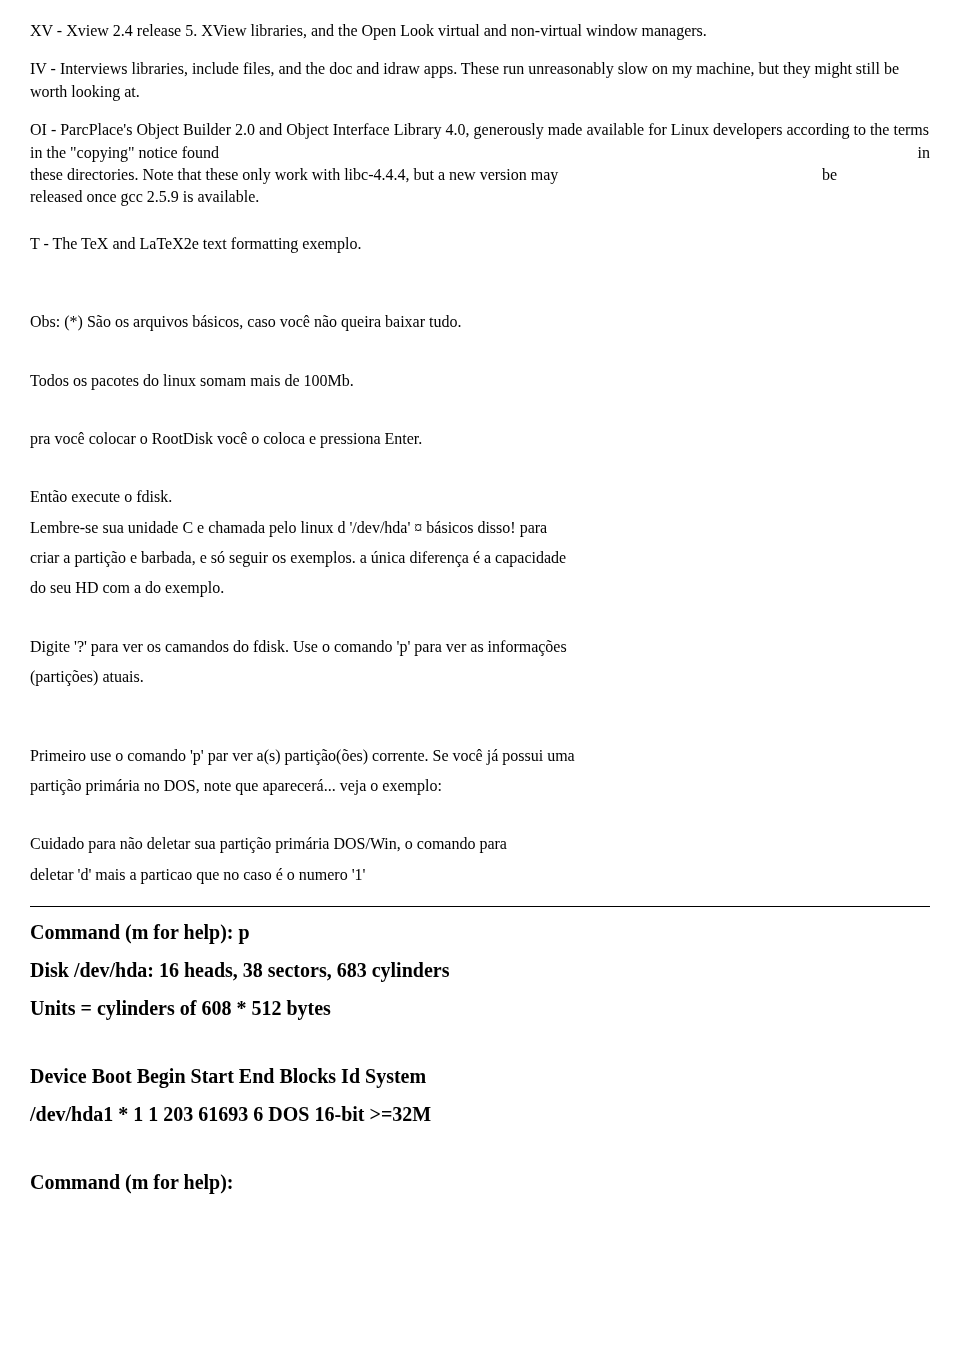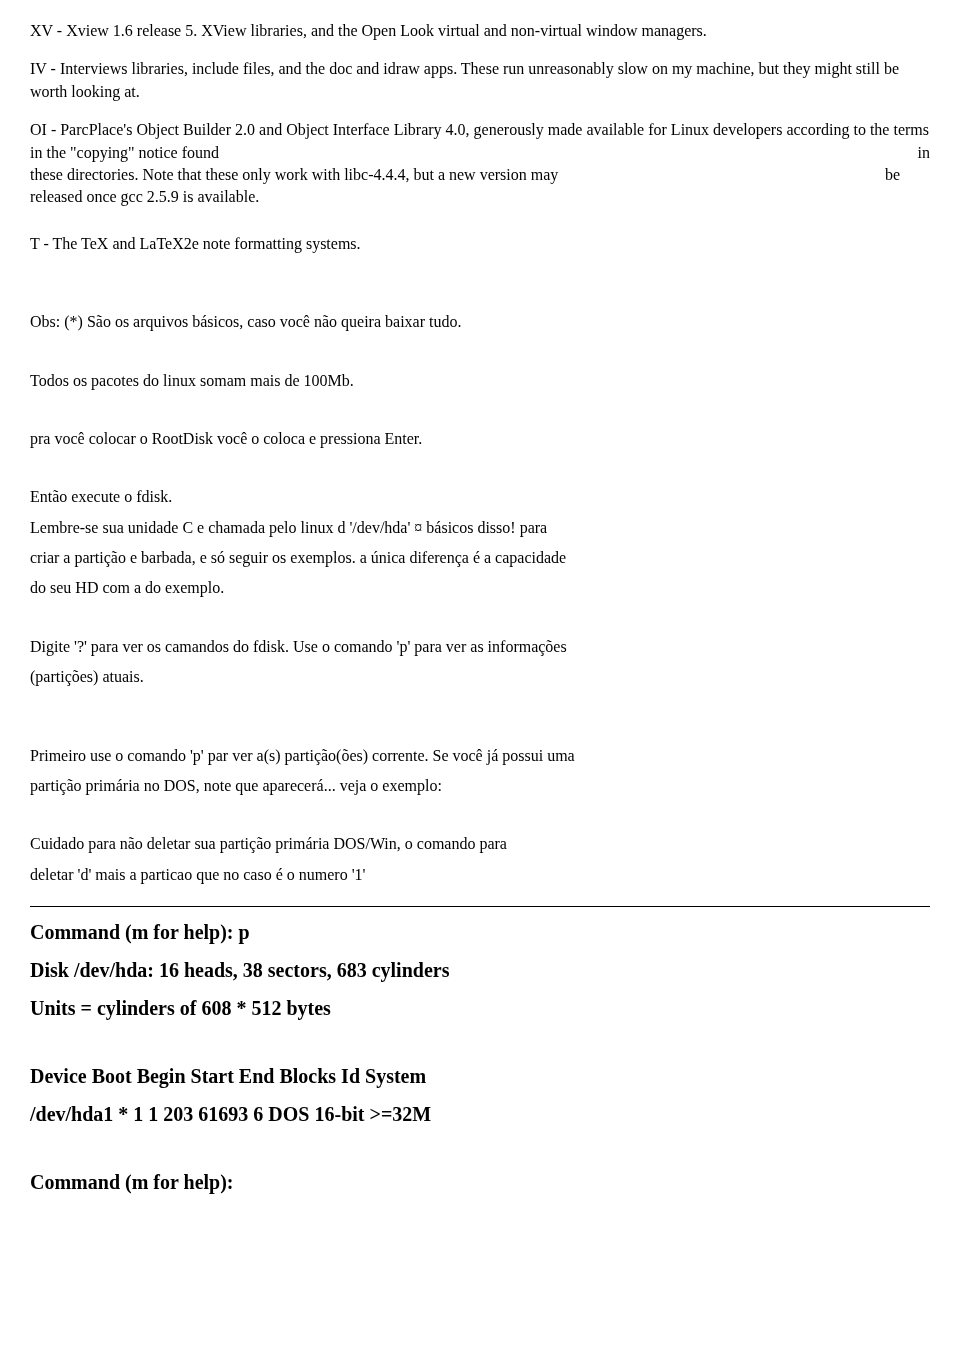--- a/index.html
+++ b/index.html
@@ -41,37 +41,37 @@
       display: table;
       clear: both;
     }
   </style>
 </head>
 <body>
 
 <div>
 
   <div class="section">
-    <p>XV - Xview 1.6 release 5. XView libraries, and the Open Look virtual and non-virtual window managers.</p>
+    <p>XV - Xview 2.4 release 5. XView libraries, and the Open Look virtual and non-virtual window managers.</p>
   </div>
 
   <div class="section">
     <p>IV - Interviews libraries, include files, and the doc and idraw apps. These run unreasonably slow on my machine, but they might still be worth looking at.</p>
   </div>
 
   <div class="section clearfix">
     <p>
       OI - ParcPlace's Object Builder 2.0 and Object Interface Library 4.0, generously made available for Linux developers according to the terms in the "copying" notice found <span style="float:right; display:inline;">in</span><br>
-      these directories. Note that these only work with libc-4.4.4, but a new version may <span style="float:right; display:inline; margin-right: 30px;">be</span><br>
+      these directories. Note that these only work with libc-4.4.4, but a new version may <span style="float:right; display:inline; margin-right: 93px;">be</span><br>
       released once gcc 2.5.9 is available.
     </p>
   </div>
 
   <div class="section">
-    <p>T - The TeX and LaTeX2e note formatting systems.</p>
+    <p>T - The TeX and LaTeX2e text formatting exemplo.</p>
   </div>
 
   <div class="spacer"></div>
   <div class="spacer"></div>
 
   <div class="section">
     <p>Obs: (*) São os arquivos básicos, caso você não queira baixar tudo.</p>
   </div>
 
   <div class="spacer"></div>

